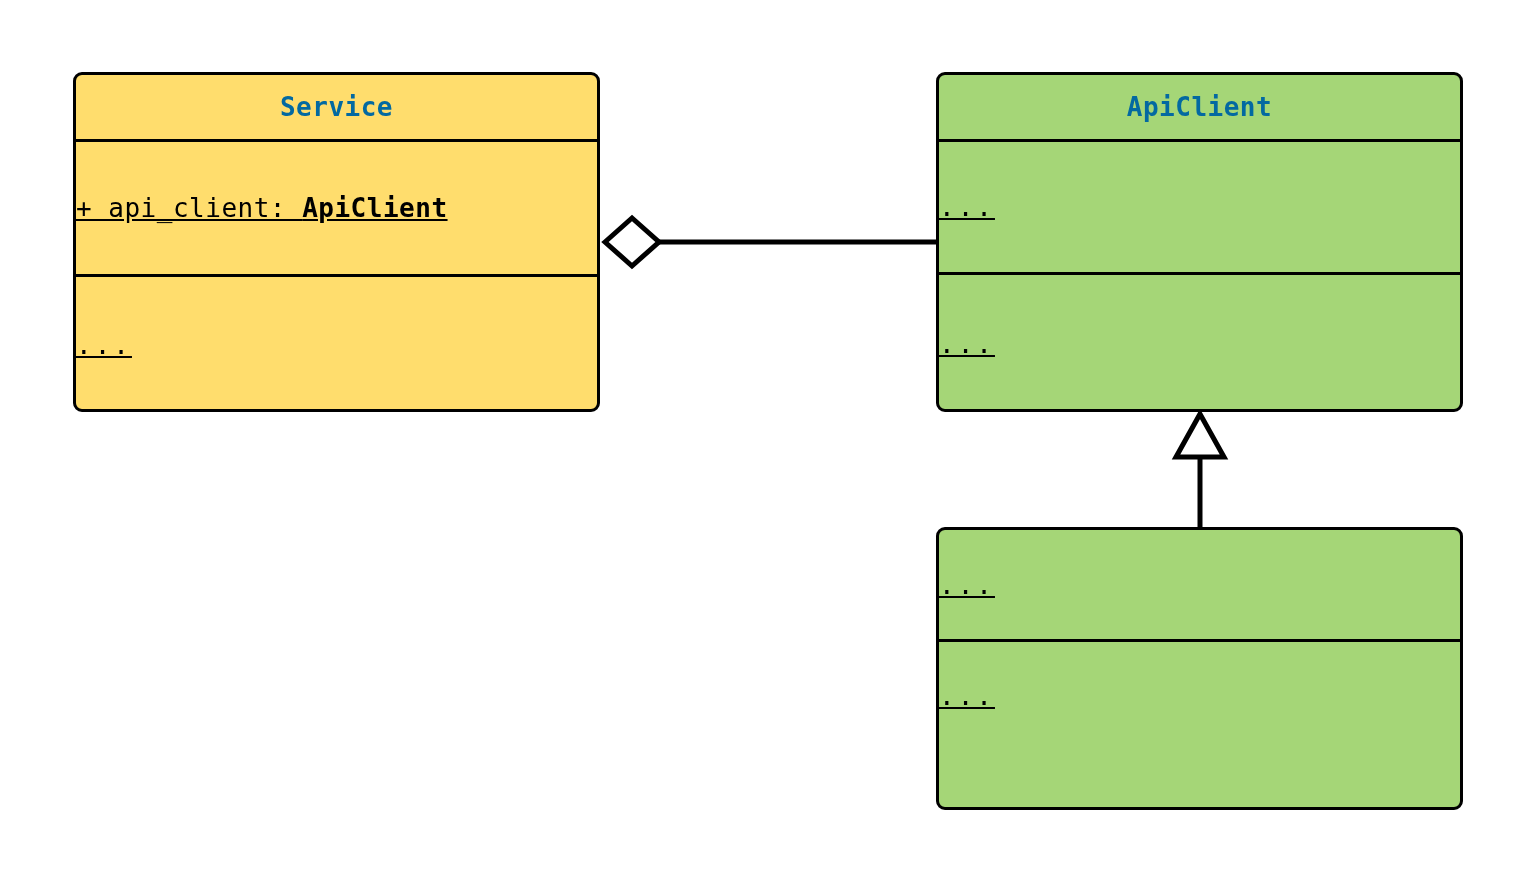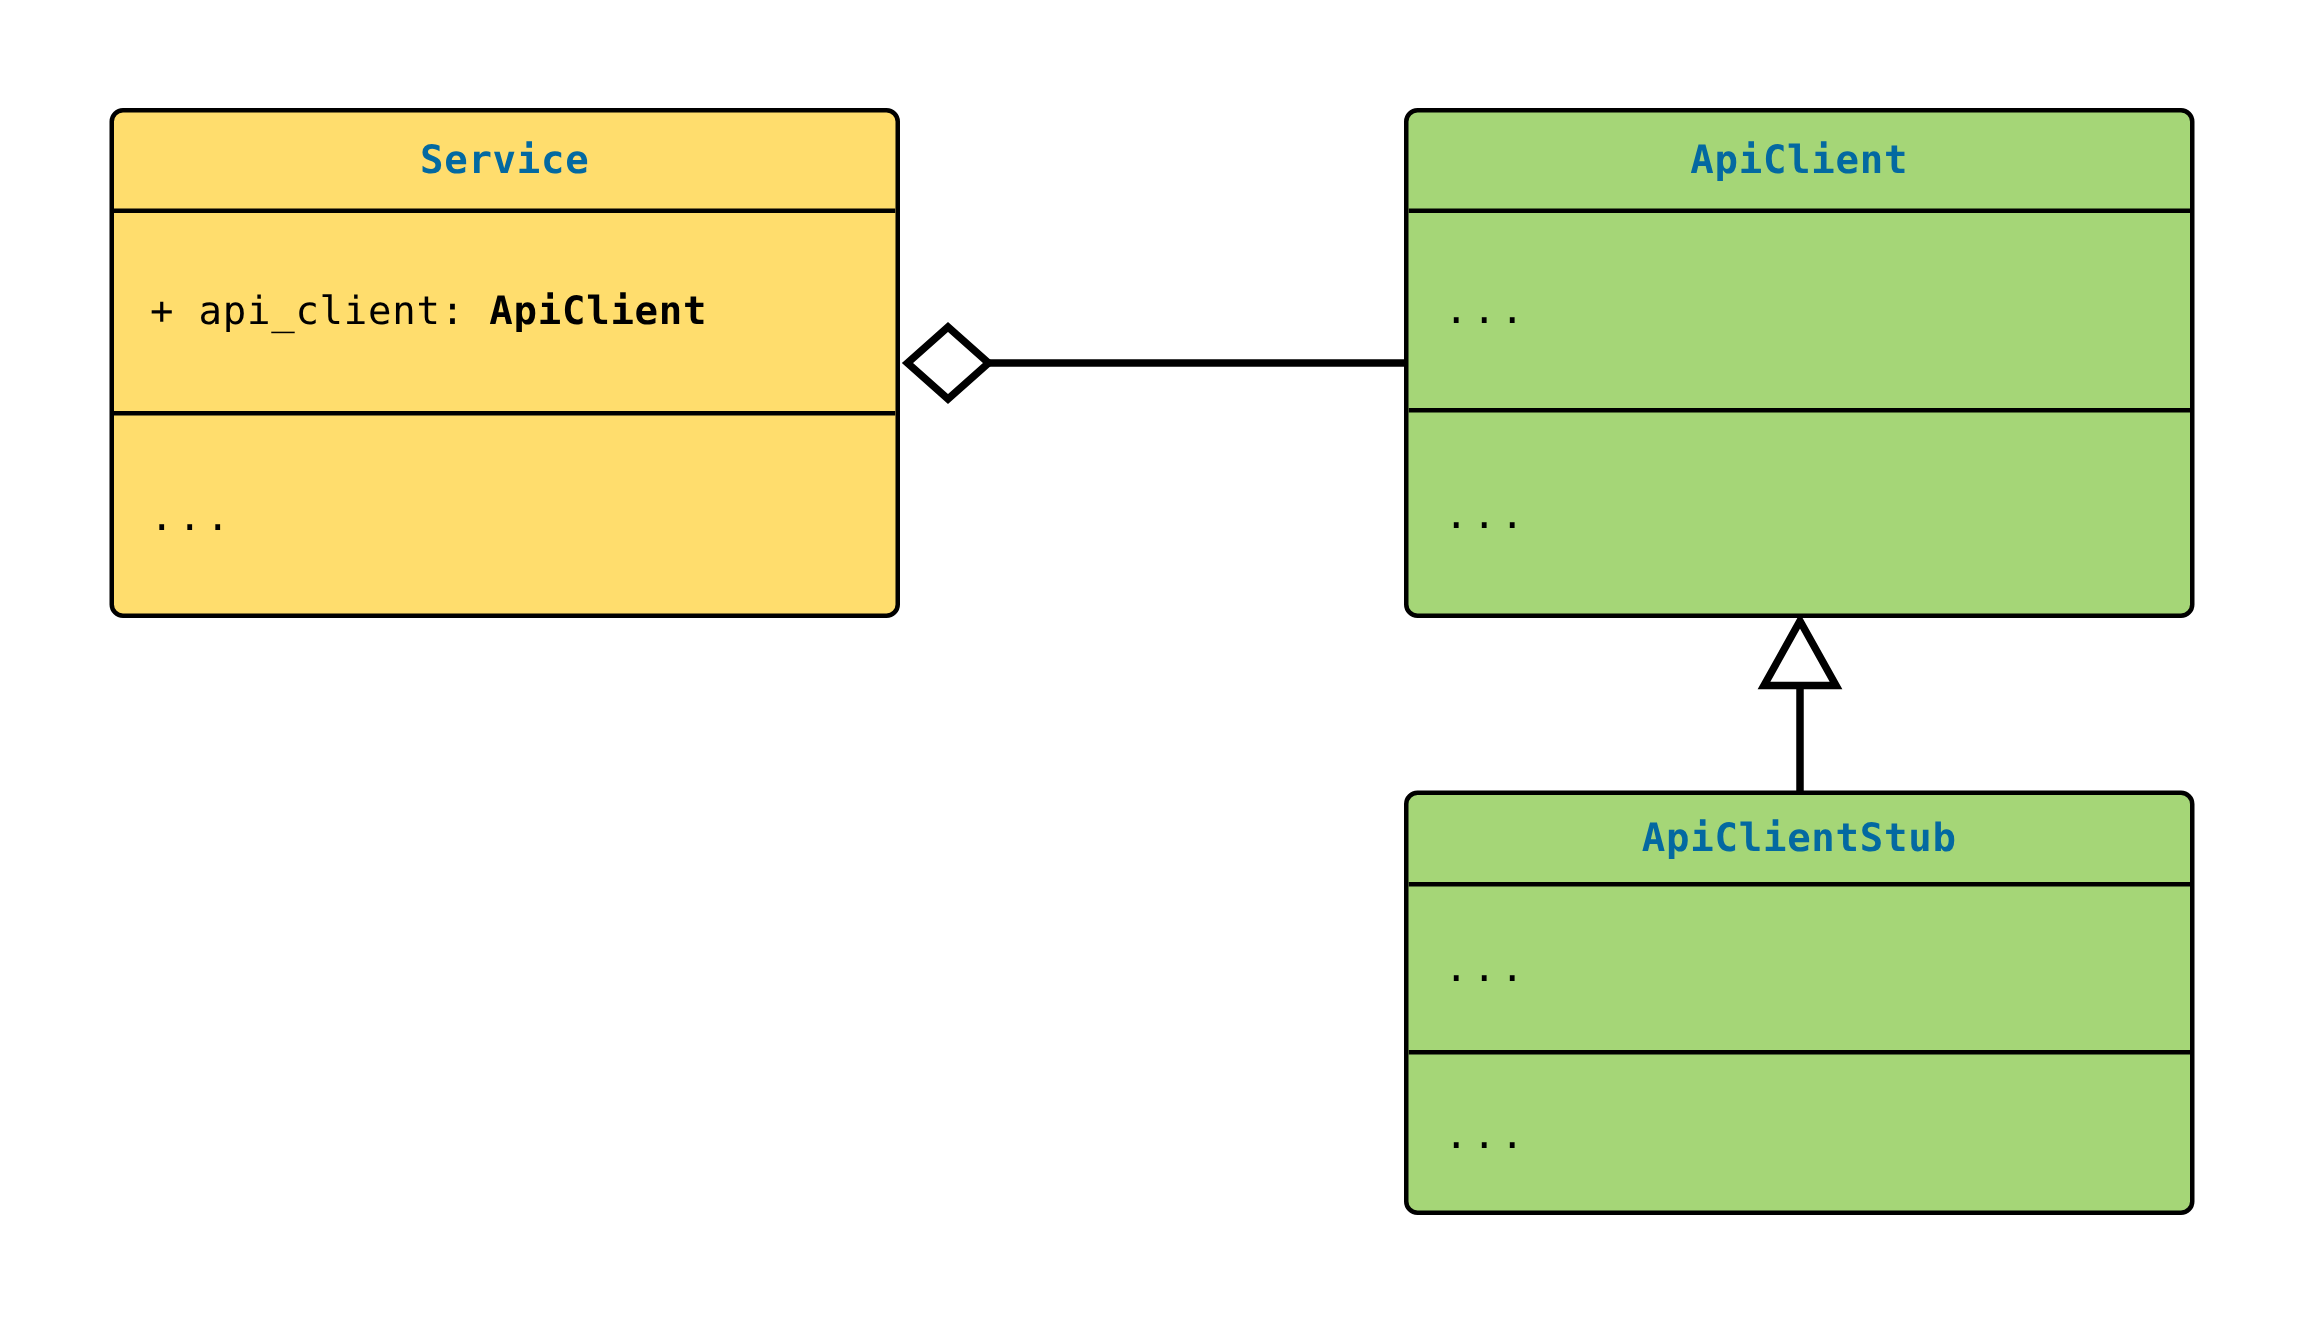--- a/index.html
+++ b/index.html
@@ -34,24 +34,24 @@
     color: #0369a1;
     letter-spacing: 0.5px;
     border-bottom: 3px solid #000000;
   }
   .uml-compartment {
     position: relative;
     box-sizing: border-box;
     display: flex;
     align-items: center;
     justify-content: flex-start;
-    padding-left: 24px;
     font-size: 26px;
     color: #000000;
     letter-spacing: 0.5px;
+    text-decoration: underline;
   }
   .uml-compartment.divided {
     border-bottom: 3px solid #000000;
   }
   .attr-type {
     font-weight: bold;
   }
   .ellipsis {
     letter-spacing: 3px;
   }
@@ -97,21 +97,20 @@
     <div class="uml-title" style="height:67px;">ApiClient</div>
     <div class="uml-compartment divided" style="height:133px;">
       <span class="ellipsis">...</span>
     </div>
     <div class="uml-compartment" style="height:137px;">
       <span class="ellipsis">...</span>
     </div>
   </div>
 
   <div class="uml-class" style="left:936px; top:527px; width:527px; height:283px; background:#a5d677;">
-    <div class="uml-title" style="height:61px;">ApiClientStub</div>
     <div class="uml-compartment divided" style="height:112px;">
       <span class="ellipsis">...</span>
     </div>
     <div class="uml-compartment" style="height:107px;">
       <span class="ellipsis">...</span>
     </div>
   </div>
 
 </div>
 

